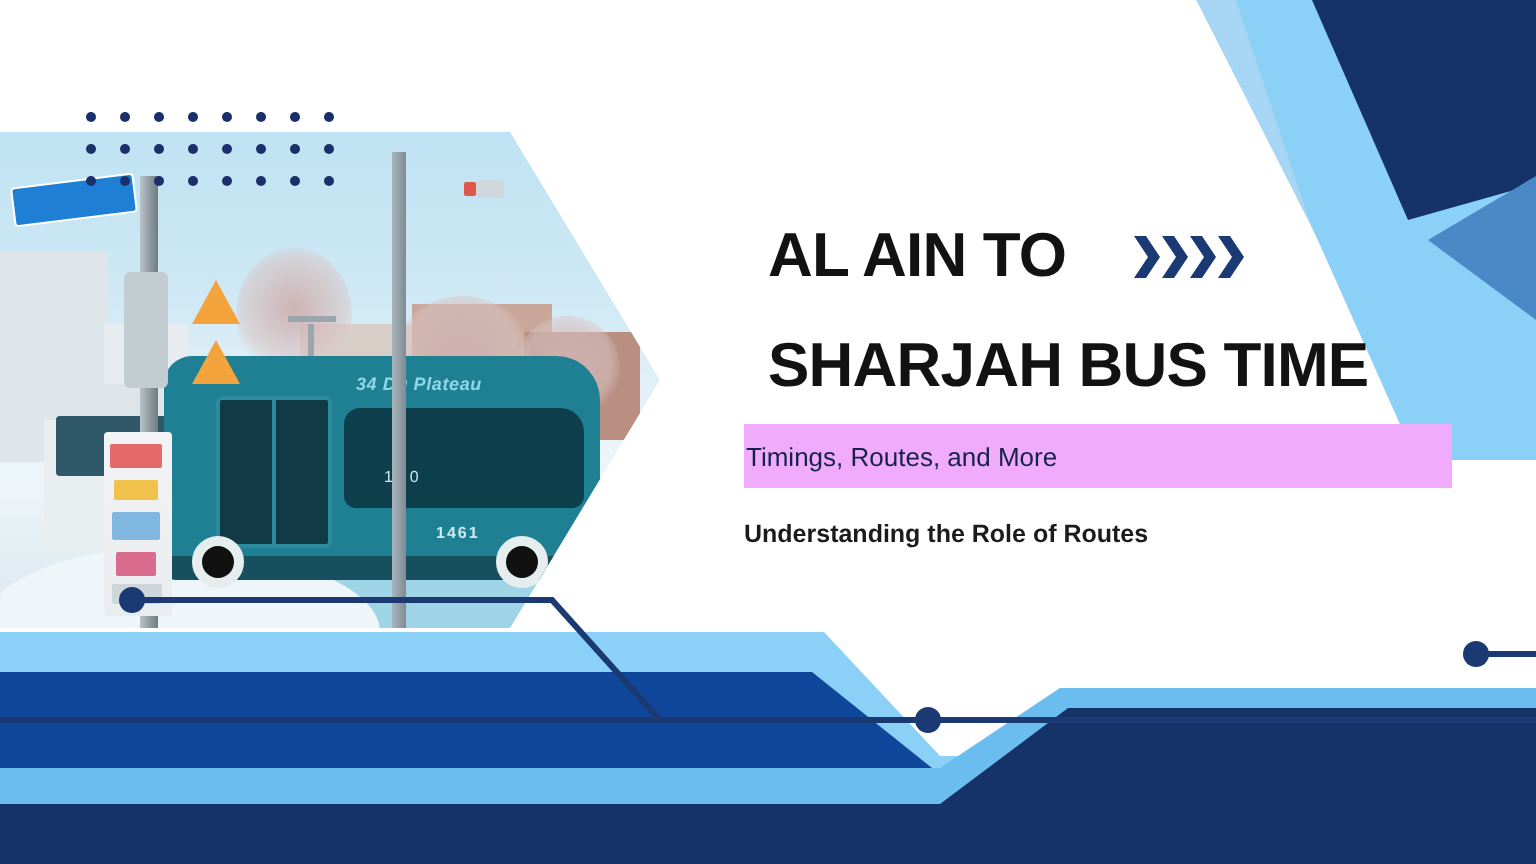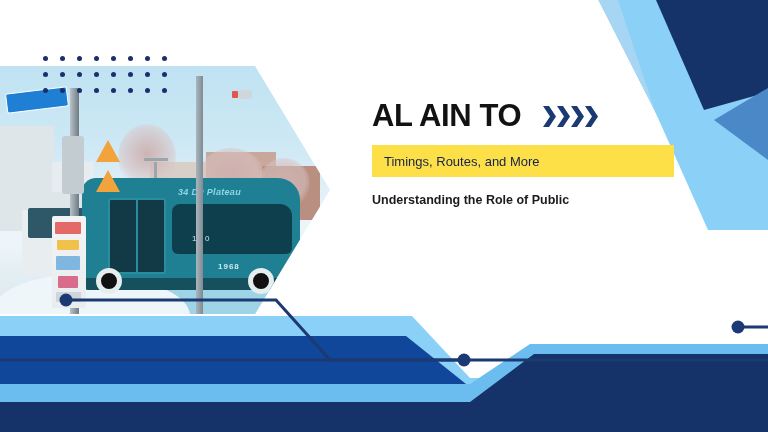--- a/index.html
+++ b/index.html
@@ -306,41 +306,41 @@
     align-items: center;
     gap: 22px;
   }
   .title {
     font-size: 31px;
     font-weight: bold;
     color: #121212;
     letter-spacing: -0.4px;
     line-height: 1.0;
     white-space: nowrap;
-    margin: 0;
+    margin: 12px;
   }
   .title-2 {
     margin-top: 12px;
   }
   .chevrons {
     display: flex;
     align-items: center;
     gap: 1px;
     margin-top: 1px;
   }
   .chevrons svg { display: block; }
 
   .subtitle-bar {
     margin-top: 14px;
-    width: 302px;
+    width: 354px;
     height: 32px;
-    background: #fde047;
+    background: #f0abfc;
     display: flex;
     align-items: center;
-    padding-left: 12px;
+    padding-left: 1px;
     box-sizing: border-box;
   }
   .subtitle-bar span {
     font-size: 13px;
     color: #15224a;
     font-weight: normal;
   }
   .desc {
     margin-top: 14px;
     font-size: 12.5px;
@@ -396,21 +396,21 @@
       </div>
 
       <div class="bus">
         <div class="bus-rear"></div>
         <div class="bus-rear-top"></div>
         <div class="bus-win-rear"></div>
         <div class="bus-main"></div>
         <div class="bus-windshield"></div>
         <div class="bus-dest">34 Du Plateau</div>
         <div class="bus-fleet">170</div>
-        <div class="bus-number">1968</div>
+        <div class="bus-number">1461</div>
         <div class="bus-door"></div>
         <div class="bus-skirt"></div>
         <div class="bus-wheel w1"></div>
         <div class="bus-wheel w2"></div>
       </div>
 
       <div class="pole"></div>
       <div class="pole2"></div>
       <div class="traffic-box"></div>
       <div class="cone c1"></div>
@@ -465,27 +465,28 @@
             <polygon points="0,0 6,0 13,10.5 6,21 0,21 7,10.5" fill="#1b3a73"></polygon>
           </svg>
         <svg width="13" height="21" viewBox="0 0 13 21">
             <polygon points="0,0 6,0 13,10.5 6,21 0,21 7,10.5" fill="#1b3a73"></polygon>
           </svg>
         <svg width="13" height="21" viewBox="0 0 13 21">
             <polygon points="0,0 6,0 13,10.5 6,21 0,21 7,10.5" fill="#1b3a73"></polygon>
           </svg>
       </div>
     </div>
+    <h1 class="title title-2">SHARJAH BUS TIME</h1>
 
     <div class="subtitle-bar">
       <span>Timings, Routes, and More</span>
     </div>
 
     <div class="desc">
-      <div>Understanding the Role of Public</div>
+      <div>Understanding the Role of Routes</div>
     </div>
   </div>
 
   <svg class="deco-bottom-svg" viewBox="0 0 768 140" preserveAspectRatio="none">
 
     <polygon points="0,24 412,24 470,86 768,86 768,140 0,140" fill="#8ad0f7"></polygon>
 
     <polygon points="0,44 406,44 466,92 0,92" fill="#10479b"></polygon>
 
     <polygon points="0,92 470,92 530,52 768,52 768,140 0,140" fill="#6bbdf0"></polygon>

